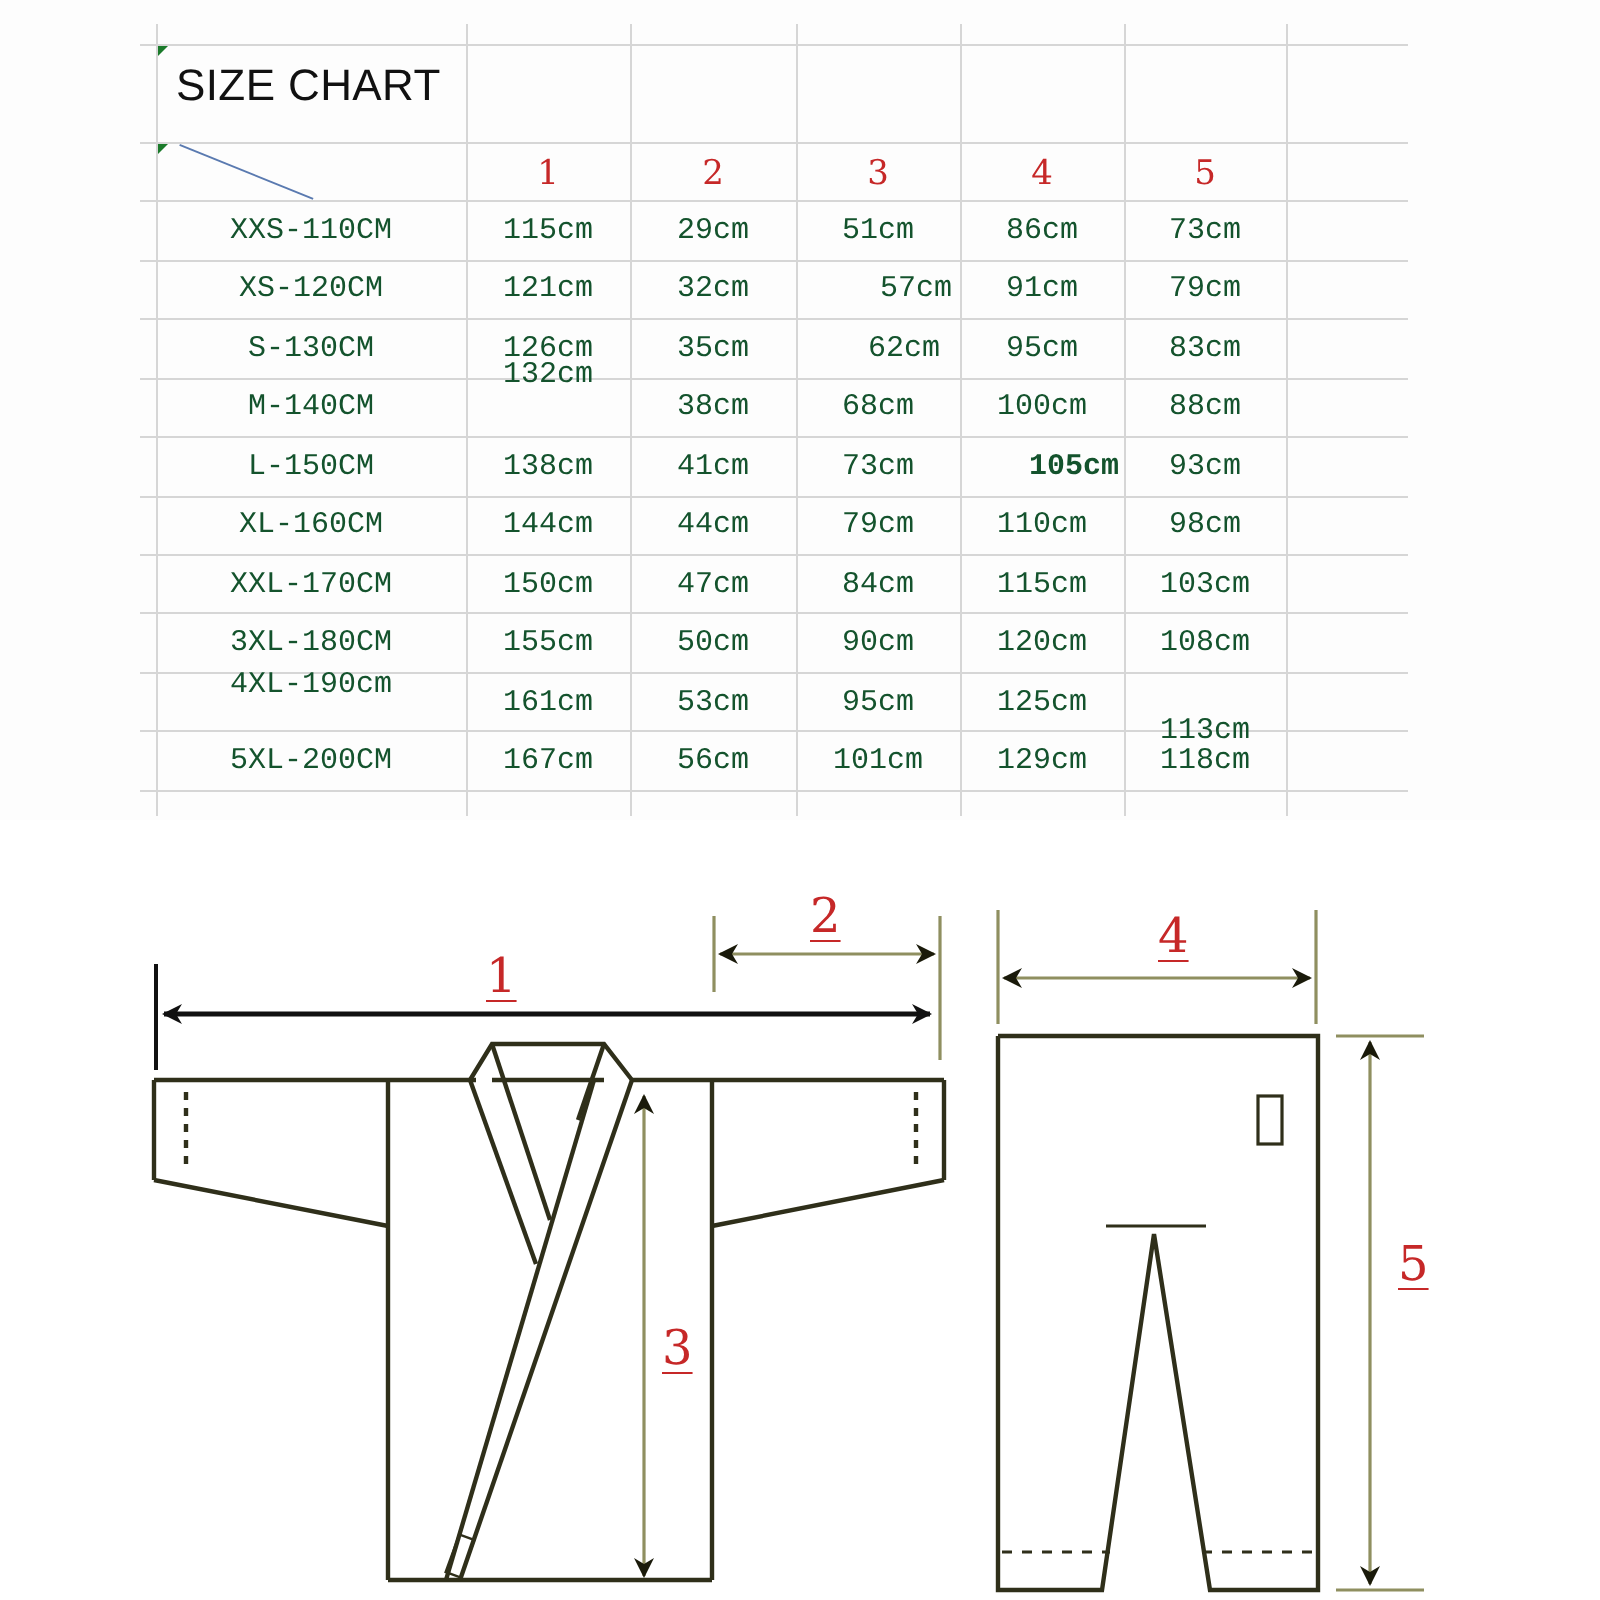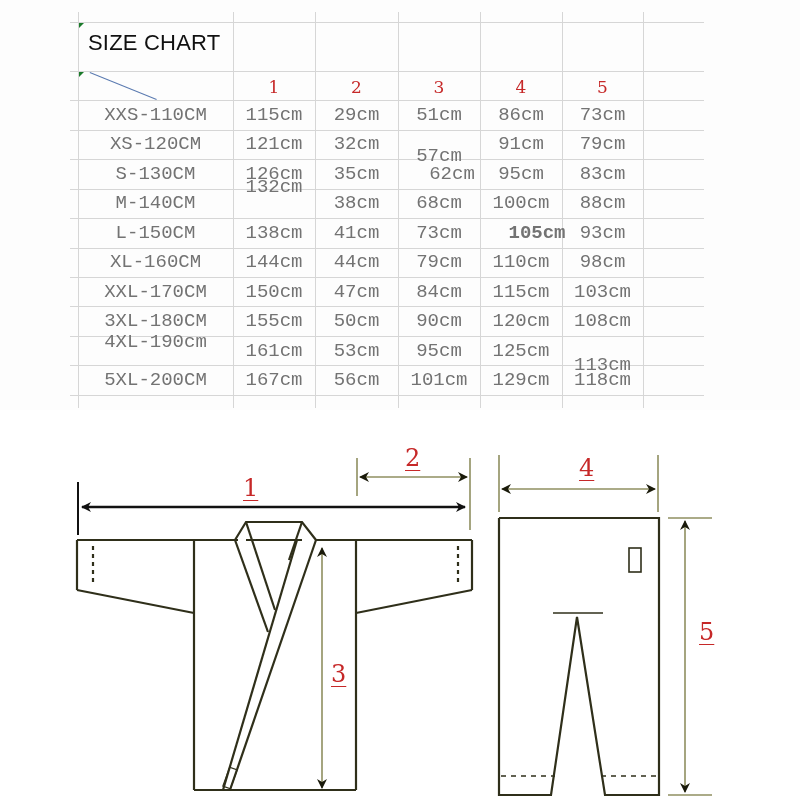--- a/index.html
+++ b/index.html
@@ -4,21 +4,21 @@
 <style>
   html, body { margin: 0; padding: 0; background: #ffffff; }
   body { width: 800px; height: 800px; position: relative; overflow: hidden; font-family: "DejaVu Serif", serif; }
   .sheet { position: absolute; left: 0; top: 0; width: 800px; height: 410px; background: #fdfdfd; }
   .vline { position: absolute; width: 1px; background: #d6d6d6; }
   .hline { position: absolute; height: 1px; background: #d6d6d6; }
   .title-cell { position: absolute; left: 88px; top: 30px; font-family: "Liberation Sans", sans-serif; font-size: 22px; color: #111; letter-spacing: 0.2px; }
   .tri { position: absolute; width: 0; height: 0; border-top: 5px solid #1a7a2a; border-right: 5px solid transparent; }
   .diag { position: absolute; left: 90px; top: 72px; width: 72px; height: 1px; background: #5a7ab0; transform-origin: 0 0; transform: rotate(22deg); }
   .hdr { position: absolute; top: 74px; height: 26px; line-height: 26px; text-align: center; font-size: 17px; color: #c62828; font-family: "DejaVu Serif", serif; }
-  .cell { position: absolute; height: 29px; line-height: 29px; text-align: center; font-family: "Liberation Mono", monospace; font-size: 19px; color: #737373; white-space: nowrap; }
+  .cell { position: absolute; height: 29px; line-height: 29px; text-align: center; font-family: "Liberation Mono", monospace; font-size: 15px; color: #14532d; white-space: nowrap; }
   .diagram { position: absolute; left: 0; top: 410px; width: 800px; height: 390px; }
   .lbl { position: absolute; font-family: "DejaVu Serif", serif; font-size: 24px; color: #c62828; text-decoration: underline; text-decoration-thickness: 1px; text-underline-offset: 4px; }
 </style>
 </head>
 <body>
 
 <div class="sheet">
 
   <div class="vline" style="left:78px;top:12px;height:396px"></div>
   <div class="vline" style="left:233px;top:12px;height:396px"></div>
@@ -60,21 +60,21 @@
         <div class="cell" style="left: 233px; width: 82px; top: 101px;">115cm</div>
         <div class="cell" style="left: 315px; width: 83px; top: 101px;">29cm</div>
         <div class="cell" style="left: 398px; width: 82px; top: 101px;">51cm</div>
         <div class="cell" style="left: 480px; width: 82px; top: 101px;">86cm</div>
         <div class="cell" style="left: 562px; width: 81px; top: 101px;">73cm</div>
       </div>
       <div>
         <div class="cell" style="left: 78px; width: 155px; top: 130px;">XS-120CM</div>
         <div class="cell" style="left: 233px; width: 82px; top: 130px;">121cm</div>
         <div class="cell" style="left: 315px; width: 83px; top: 130px;">32cm</div>
-        <div class="cell" style="left: 398px; width: 82px; top: 130px; margin-top: 12px;">57cm</div>
+        <div class="cell" style="left: 417px; width: 82px; top: 130px;">57cm</div>
         <div class="cell" style="left: 480px; width: 82px; top: 130px;">91cm</div>
         <div class="cell" style="left: 562px; width: 81px; top: 130px;">79cm</div>
       </div>
       <div>
         <div class="cell" style="left: 78px; width: 155px; top: 160px;">S-130CM</div>
         <div class="cell" style="left: 233px; width: 82px; top: 160px;">126cm</div>
         <div class="cell" style="left: 315px; width: 83px; top: 160px;">35cm</div>
         <div class="cell" style="left: 411px; width: 82px; top: 160px;">62cm</div>
         <div class="cell" style="left: 480px; width: 82px; top: 160px;">95cm</div>
         <div class="cell" style="left: 562px; width: 81px; top: 160px;">83cm</div>

